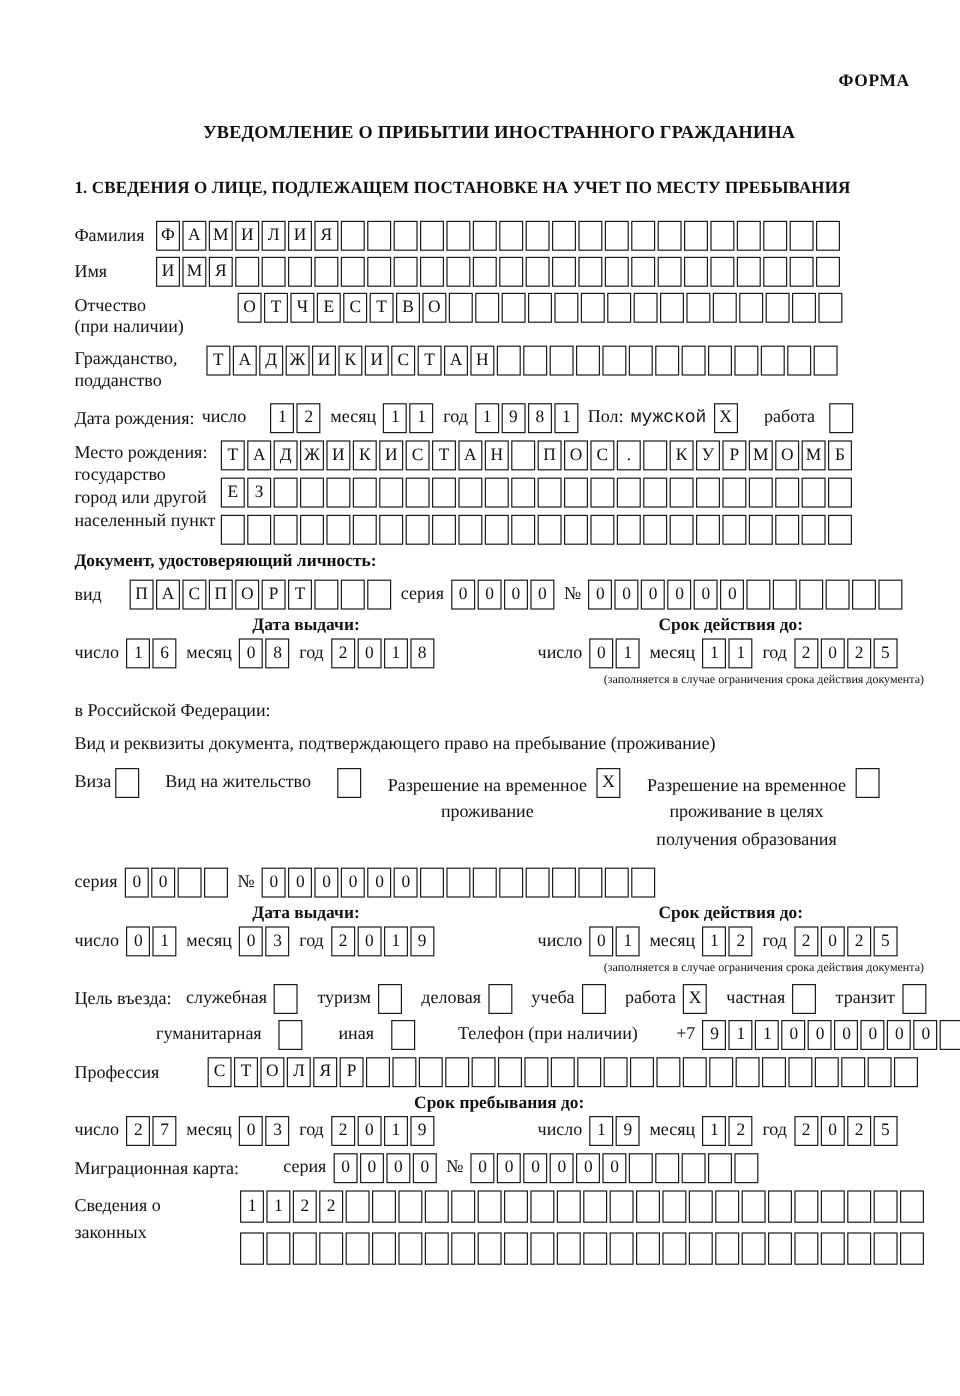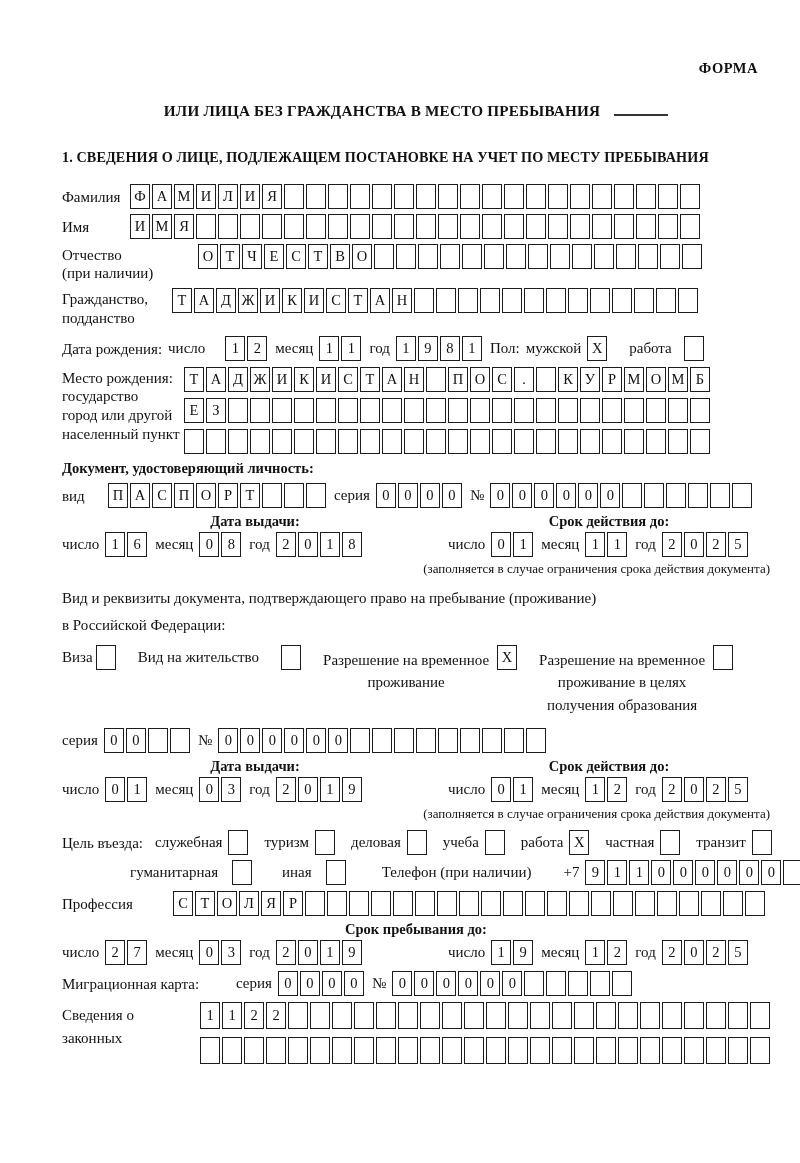--- a/index.html
+++ b/index.html
@@ -53,21 +53,21 @@
   .mini-lbl.first{padding-left:0;}
   
   .dates-head-row{display:flex;margin-bottom:2px;margin-top:4px;}
   .dates-head{font-weight:bold;font-size:14.5px;}
   .dh-left{width:386px;text-align:center;}
   .dh-right{flex:1;text-align:center;}
   .dates-row{display:flex;margin-bottom:4px;}
   .dates-col{display:flex;align-items:flex-start;white-space:nowrap;}
   .dates-col.left{width:386px;}
   .note{
-    text-align:right;font-size:13px;margin:2px 0 8px 0;
+    text-align:right;font-size:10px;margin:2px 0 8px 0;
   }
   .intro{font-size:15px;line-height:1.8;margin-top:4px;}
   
   .optrow{display:flex;align-items:flex-start;margin:6px 0 10px 0;}
   .opt{display:flex;align-items:flex-start;}
   .opt .ol{font-size:15px;padding-top:4px;}
   .opt .ol.centered{text-align:center;line-height:1.5;}
   .box{margin-left:8px;margin-top:0;}
   .purpose .ol{padding-right:4px;}
   .purpose .box{margin-left:2px;margin-right:10px;}
@@ -78,23 +78,21 @@
 </style>
 </head>
 <body>
 
 <div class="page">
 
 
   <div class="forma">ФОРМА</div>
 
   <div class="title">
-    <div>
-      <span>ИЛИ ЛИЦА БЕЗ ГРАЖДАНСТВА В МЕСТО ПРЕБЫВАНИЯ</span><span class="blank-line"></span>
-    </div>
+    <div>УВЕДОМЛЕНИЕ О ПРИБЫТИИ ИНОСТРАННОГО ГРАЖДАНИНА</div>
   </div>
 
   <div class="sec-heading">1. СВЕДЕНИЯ О ЛИЦЕ, ПОДЛЕЖАЩЕМ ПОСТАНОВКЕ НА УЧЕТ ПО МЕСТУ ПРЕБЫВАНИЯ</div>
 
   <div class="frow">
     <span class="lbl w68">Фамилия</span>
     <span class="grid">
         <span class="cell">Ф</span>
         <span class="cell">А</span>
         <span class="cell">М</span>
@@ -235,21 +233,21 @@
         <span class="cell">1</span>
       </span>
     <span class="mini-lbl">год</span>
     <span class="grid">
         <span class="cell">1</span>
         <span class="cell">9</span>
         <span class="cell">8</span>
         <span class="cell">1</span>
       </span>
     <span class="mini-lbl">Пол:</span>
-    <span class="mini-lbl" style="padding-left:0;">мужской</span>
+    <span class="mini-lbl" style="padding-left:0;font-family:Liberation Mono, monospace;">мужской</span>
     <span class="cell">X</span>
     <span class="sp14"></span>
     <span class="mini-lbl">работа</span>
     <span class="sp6"></span>
     <span class="cell"></span>
   </div>
 
   <div class="frow" style="margin-top:6px;">
     <span class="lbl multi w90" style="width:122px;">
       <span>Место рождения:</span><br>
@@ -419,22 +417,22 @@
           <span class="cell">2</span>
           <span class="cell">0</span>
           <span class="cell">2</span>
           <span class="cell">5</span>
         </span>
     </div>
   </div>
   <div class="note">(заполняется в случае ограничения срока действия документа)</div>
 
   <div class="intro">
+    <div>в Российской Федерации:</div>
     <div>Вид и реквизиты документа, подтверждающего право на пребывание (проживание)</div>
-    <div>в Российской Федерации:</div>
   </div>
 
   <div class="optrow">
     <span class="opt">
       <span class="ol">Виза</span>
       <span class="cell box" style="margin-left:3px;"></span>
     </span>
     <span class="sp20"></span>
     <span class="opt">
       <span class="ol">Вид на жительство</span>

